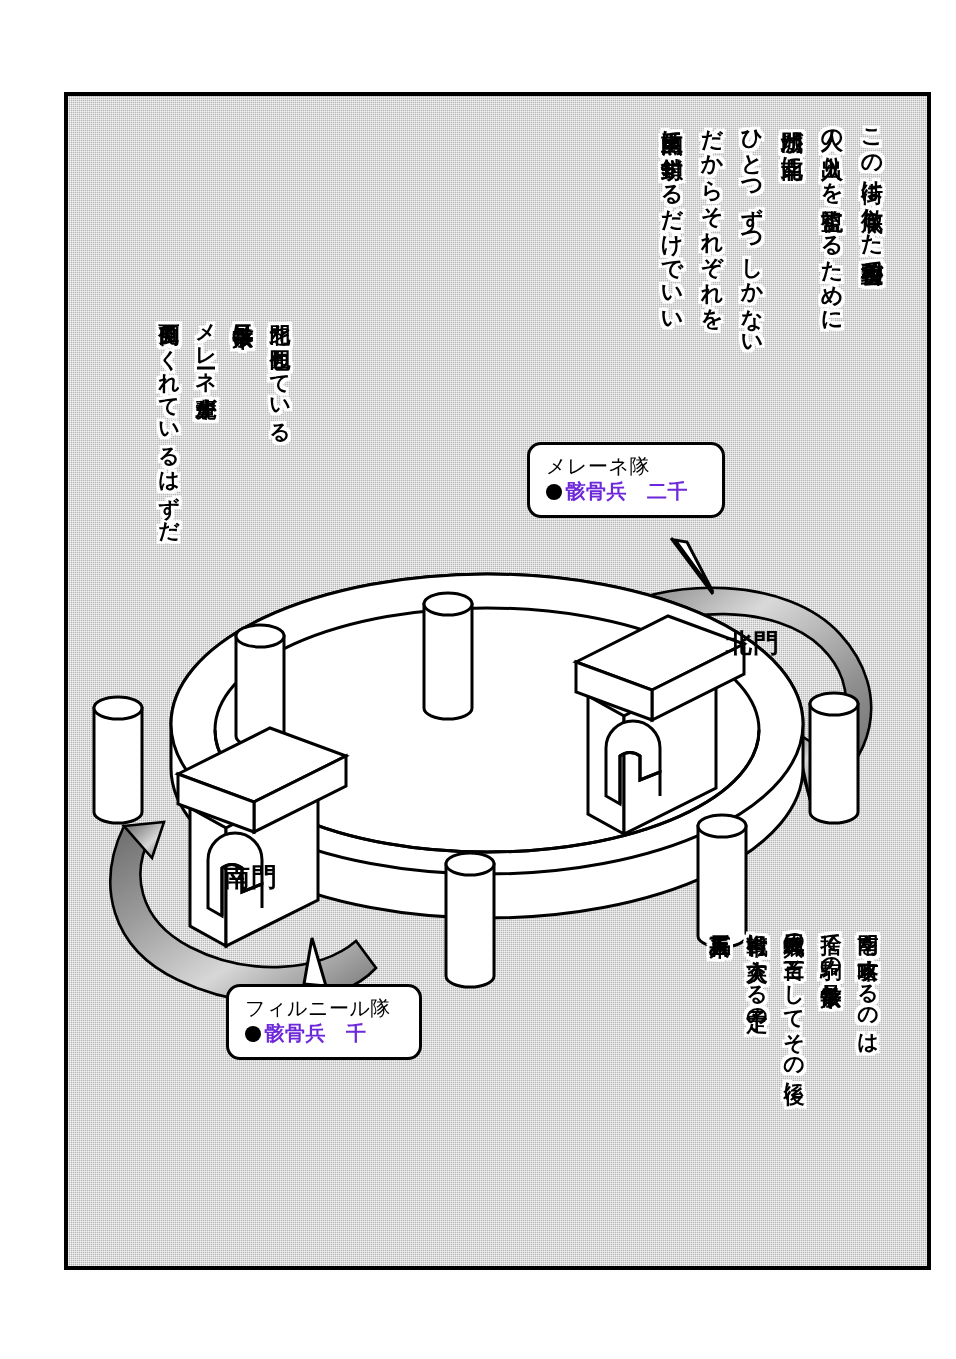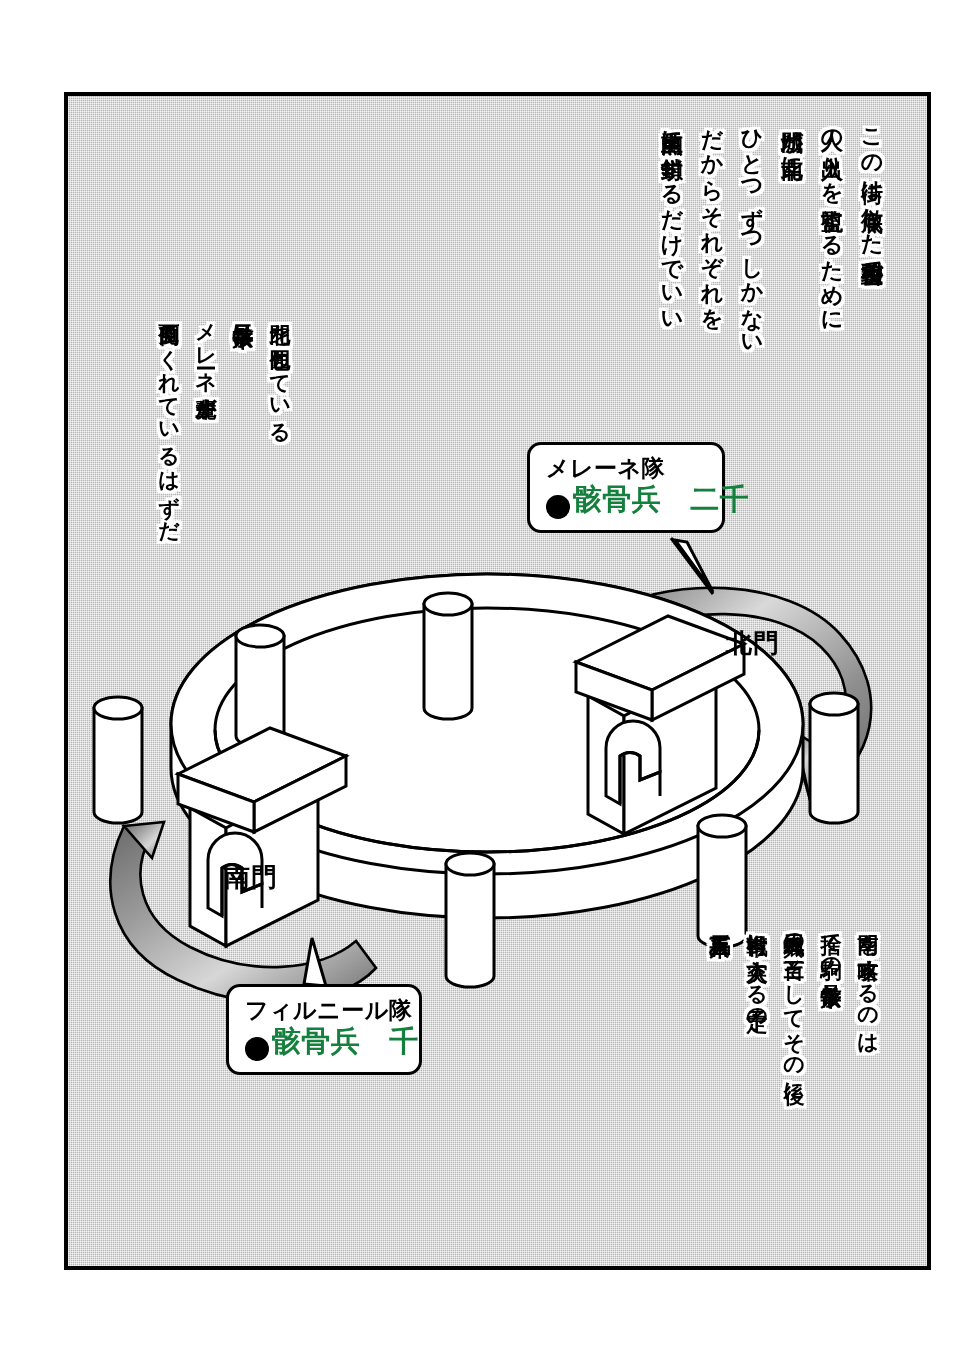--- a/index.html
+++ b/index.html
@@ -66,36 +66,36 @@
   
   .bubble {
     position: absolute;
     background: #ffffff;
     border: 3px solid #000000;
     border-radius: 14px;
     box-sizing: border-box;
     padding: 10px 16px 12px 16px;
   }
   .bubble .btitle {
-    font-size: 23px;
-    font-weight: 700;
+    font-size: 20px;
+    font-weight: 400;
     color: #000;
     letter-spacing: 0.5px;
     white-space: nowrap;
     line-height: 1.18;
   }
   .bubble .brow {
-    font-size: 29px;
+    font-size: 20px;
     font-weight: 700;
-    color: #15803d;
+    color: #6d28d9;
     letter-spacing: 0.5px;
     white-space: nowrap;
     line-height: 1.24;
     display: flex;
-    align-items: flex-end;
+    align-items: center;
   }
   .bubble .bullet {
     display: inline-block;
     width: 0.82em; height: 0.82em;
     border-radius: 50%;
     background: #000;
     margin-right: 3px;
     flex: 0 0 auto;
     position: relative;
     top: 0.04em;

